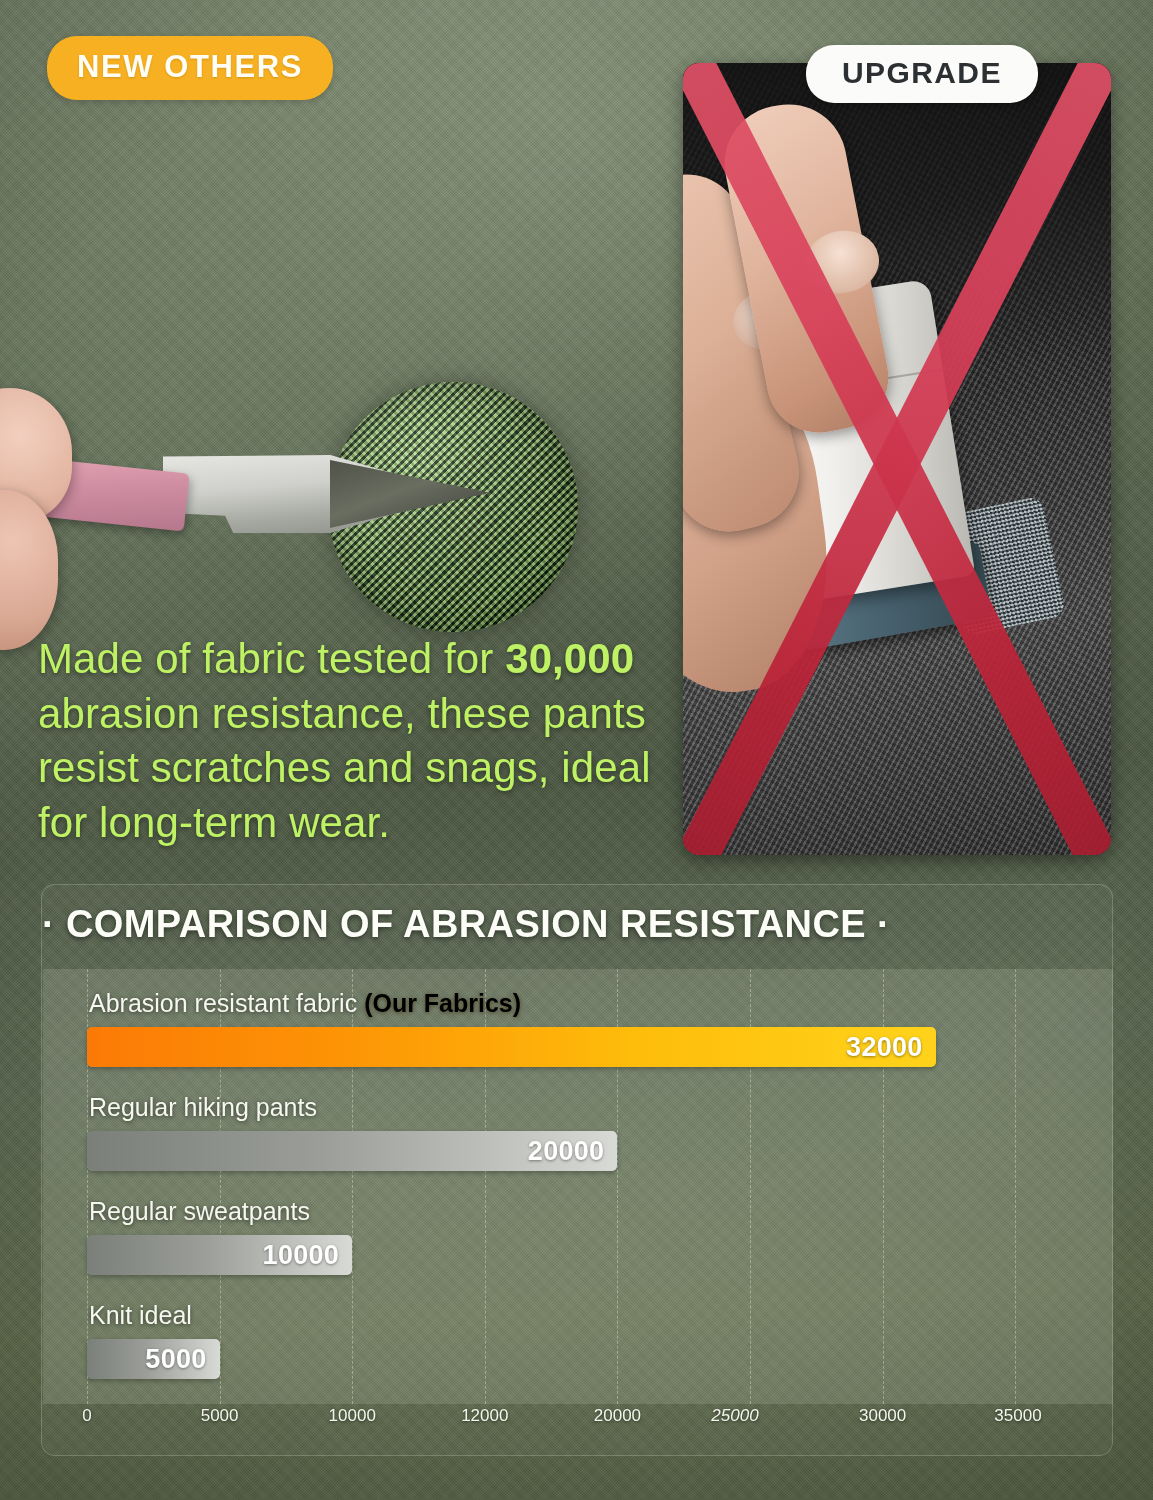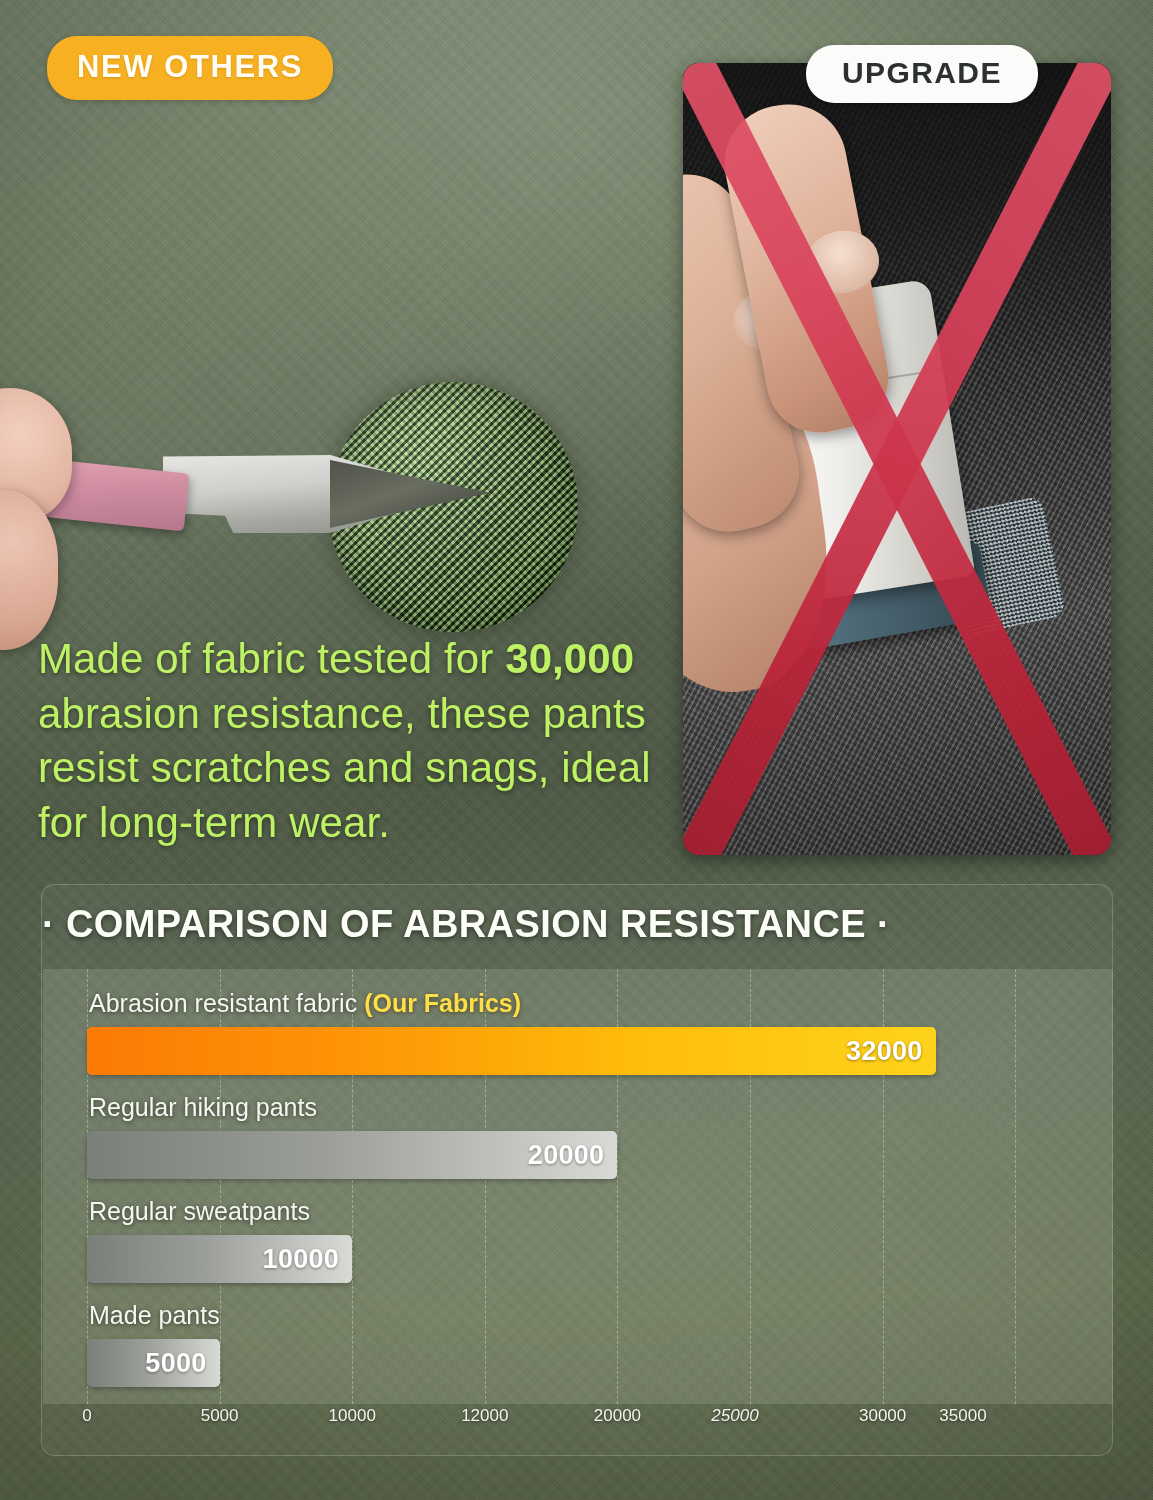--- a/index.html
+++ b/index.html
@@ -310,28 +310,28 @@
   .bar-row { position: absolute; left: 0; width: 100%; }
   .bar-label {
     position: absolute;
     left: 46px;
     color: #f6f8f0;
     font-size: 25px;
     text-shadow: 0 1px 4px rgba(0,0,0,0.55);
     white-space: nowrap;
   }
   .bar-label .ours {
-    color: #fde047;
+    color: #000000;
     font-weight: bold;
     text-shadow: 0 1px 4px rgba(60,35,0,0.6);
   }
   .bar {
     position: absolute;
     left: 44px;
-    height: 48px;
+    height: 40px;
     border-radius: 5px;
     box-shadow: 0 2px 5px rgba(0,0,0,0.28);
     display: flex;
     align-items: center;
     justify-content: flex-end;
   }
   .bar.ours {
     background: linear-gradient(90deg, #fb7a06 0%, #fd9405 30%, #febe0b 66%, #ffd31b 100%);
   }
   .bar.other {
@@ -426,32 +426,32 @@
               <span class="bar-value">20000</span>
             </div>
           </div>
           <div class="bar-row" style="top: 228px; height: 90px;">
             <div class="bar-label" style="top: 0px;"><span>Regular sweatpants</span></div>
             <div class="bar other" style="top: 38px; width: 265.205px;">
               <span class="bar-value">10000</span>
             </div>
           </div>
           <div class="bar-row" style="top: 332px; height: 90px;">
-            <div class="bar-label" style="top: 0px;"><span>Made pants</span></div>
+            <div class="bar-label" style="top: 0px;"><span>Knit ideal</span></div>
             <div class="bar other" style="top: 38px; width: 132.603px;">
               <span class="bar-value">5000</span>
             </div>
           </div>
         </div>
     </div>
     <div class="axis" id="axis">
         <div class="tick" style="left: 45px;">0</div>
         <div class="tick" style="left: 177.603px;">5000</div>
         <div class="tick" style="left: 310.205px;">10000</div>
         <div class="tick" style="left: 442.808px;">12000</div>
         <div class="tick" style="left: 575.411px;">20000</div>
         <div class="tick" style="left: 693px; font-style: italic;">25000</div>
         <div class="tick" style="left: 840.616px;">30000</div>
-        <div class="tick" style="left: 921px; text-align: center;">35000</div>
+        <div class="tick" style="left: 976px; text-align: center;">35000</div>
       </div>
   </div>
 
 </div>
 
 </body></html>

